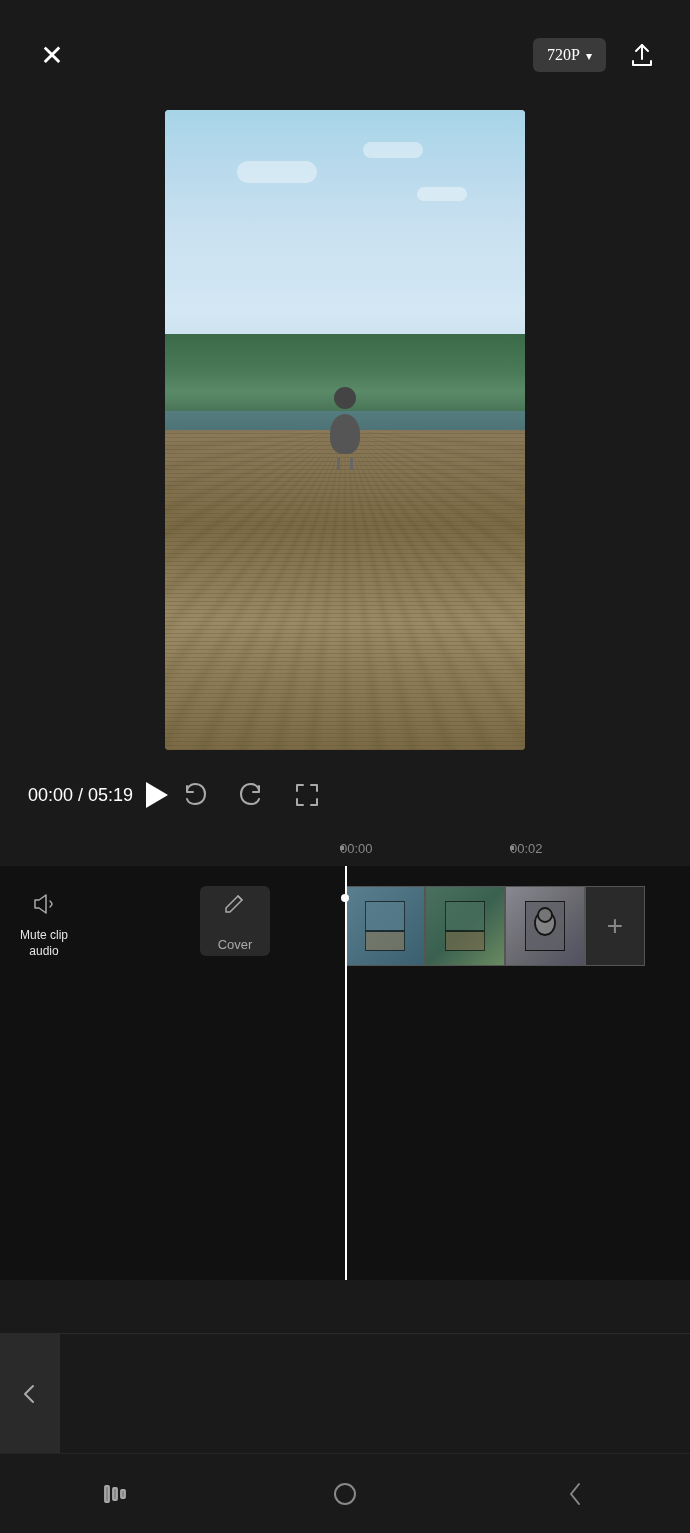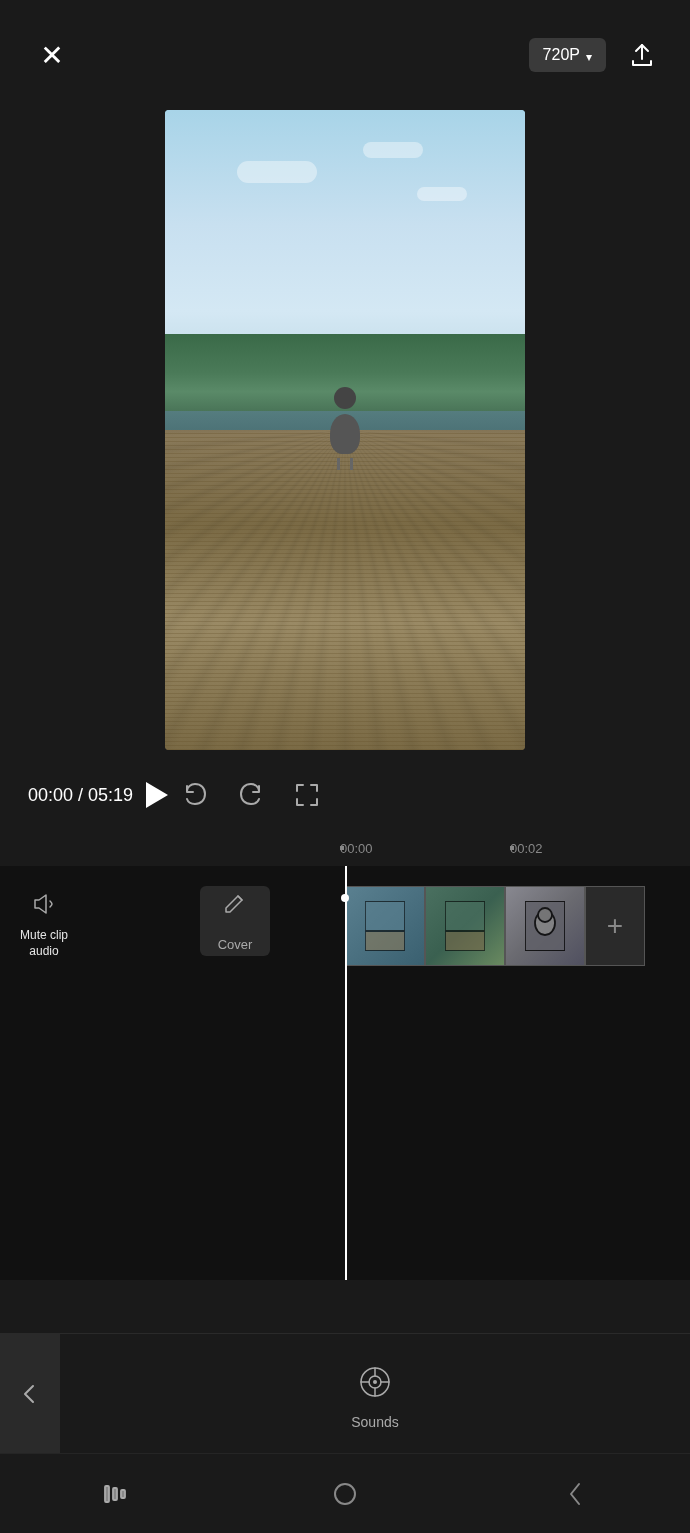--- a/index.html
+++ b/index.html
@@ -51,20 +51,21 @@
       background: #3a3a3a;
       border: none;
       border-radius: 6px;
       color: #ffffff;
       font-size: 16px;
       padding: 8px 14px;
       display: flex;
       align-items: flex-end;
       gap: 6px;
       cursor: pointer;
+      font-family: Liberation Serif, serif;
     }
 
     .quality-arrow {
       font-size: 12px;
     }
 
     .export-btn {
       width: 40px;
       height: 40px;
       display: flex;
@@ -727,34 +728,20 @@
 </div>
 
 <div class="bottom-toolbar">
   <div class="toolbar-back-btn">
     <svg width="24" height="24" viewBox="0 0 24 24">
       <path d="M15 4 L7 12 L15 20" stroke="#aaaaaa" stroke-width="2"></path>
     </svg>
   </div>
   <div class="toolbar-items">
 
-    <div class="toolbar-item">
-      <div class="toolbar-item-icon">
-        <svg width="36" height="36" viewBox="0 0 36 36">
-          <circle cx="18" cy="18" r="14" stroke="#aaaaaa" stroke-width="1.5"></circle>
-          <circle cx="18" cy="18" r="6" stroke="#aaaaaa" stroke-width="1.5"></circle>
-          <path d="M18 4 L18 12" stroke="#aaaaaa" stroke-width="1.5"></path>
-          <path d="M4 18 L12 18" stroke="#aaaaaa" stroke-width="1.5"></path>
-          <path d="M18 24 L18 32" stroke="#aaaaaa" stroke-width="1.5"></path>
-          <path d="M24 18 L32 18" stroke="#aaaaaa" stroke-width="1.5"></path>
-          <circle cx="18" cy="18" r="2" fill="#aaaaaa" stroke="none"></circle>
-        </svg>
-      </div>
-      <span class="toolbar-item-label">Sounds</span>
-    </div>
 
 
 
   </div>
 </div>
 
 <div class="system-nav">
   <div class="nav-btn">
     <svg width="28" height="20" viewBox="0 0 28 20">
       <rect x="4" y="2" width="4" height="16" rx="1" fill="#888888"></rect>

